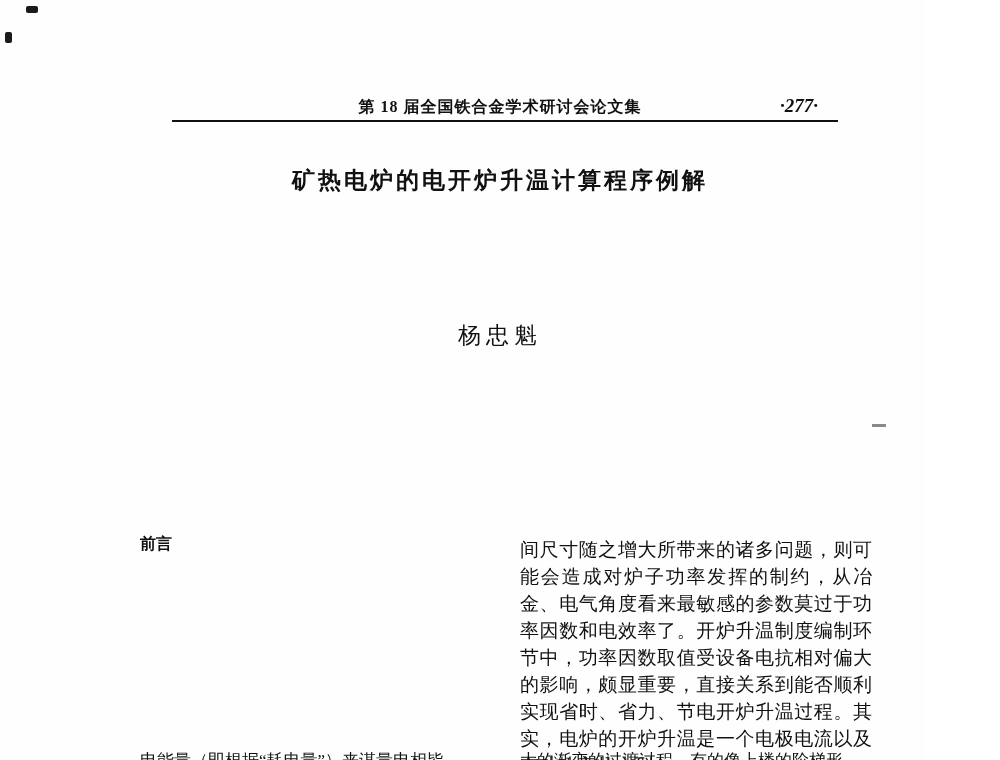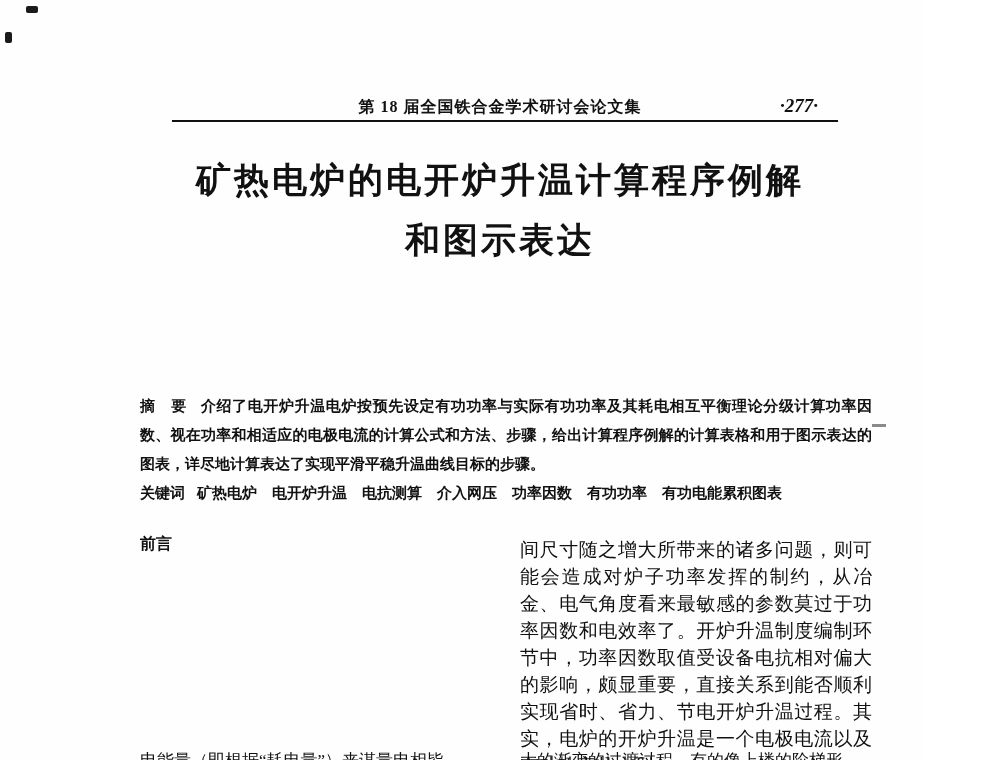--- a/index.html
+++ b/index.html
@@ -50,21 +50,21 @@
   }
 
   
   .paper-title {
     position: absolute;
     left: 100px; top: 150px;
     width: 800px;
     margin: 0;
     text-align: center;
     font-family: "Liberation Sans", sans-serif;
-    font-size: 35px;
+    font-size: 23px;
     font-weight: bold;
     line-height: 60px;
     letter-spacing: 3px;
   }
   .paper-title span { display: block; }
 
   
   .author {
     position: absolute;
     left: 0; top: 320px;
@@ -137,32 +137,24 @@
   <div class="speck speck-a"></div>
   <div class="speck speck-b"></div>
   <div class="margin-dash"></div>
 
   <div class="header-title">第 18 届全国铁合金学术研讨会论文集</div>
   <div class="page-number">·277·</div>
   <div class="header-rule"></div>
 
   <h1 class="paper-title">
     <span>矿热电炉的电开炉升温计算程序例解</span>
-    <span>和图示表达</span>
   </h1>
 
+  <div class="author">杨忠魁</div>
 
-  <div class="abstract-block">
-    <p>
-      <span class="abstract-label">摘　要</span><span>介绍了电开炉升温电炉按预先设定有功功率与实际有功功率及其耗电相互平衡理论分级计算功率因数、视在功率和相适应的电极电流的计算公式和方法、步骤，给出计算程序例解的计算表格和用于图示表达的图表，详尽地计算表达了实现平滑平稳升温曲线目标的步骤。</span>
-    </p>
-    <p class="keywords-line">
-      <span class="keywords-label">关键词</span><span>矿热电炉　电开炉升温　电抗测算　介入网压　功率因数　有功功率　有功电能累积图表</span>
-    </p>
-  </div>
 
   <div class="left-col">
     <h2 class="intro-heading">前言</h2>
   </div>
 
   <div class="right-col">
     <p class="body-par">间尺寸随之增大所带来的诸多问题，则可能会造成对炉子功率发挥的制约，从冶金、电气角度看来最敏感的参数莫过于功率因数和电效率了。开炉升温制度编制环节中，功率因数取值受设备电抗相对偏大的影响，颇显重要，直接关系到能否顺利实现省时、省力、节电开炉升温过程。其实，电炉的开炉升温是一个电极电流以及有功功率从小到</p>
   </div>
 
   <div class="clipped-line clipped-left">电能量（即根据“耗电量”）来谋量电相皆</div>

